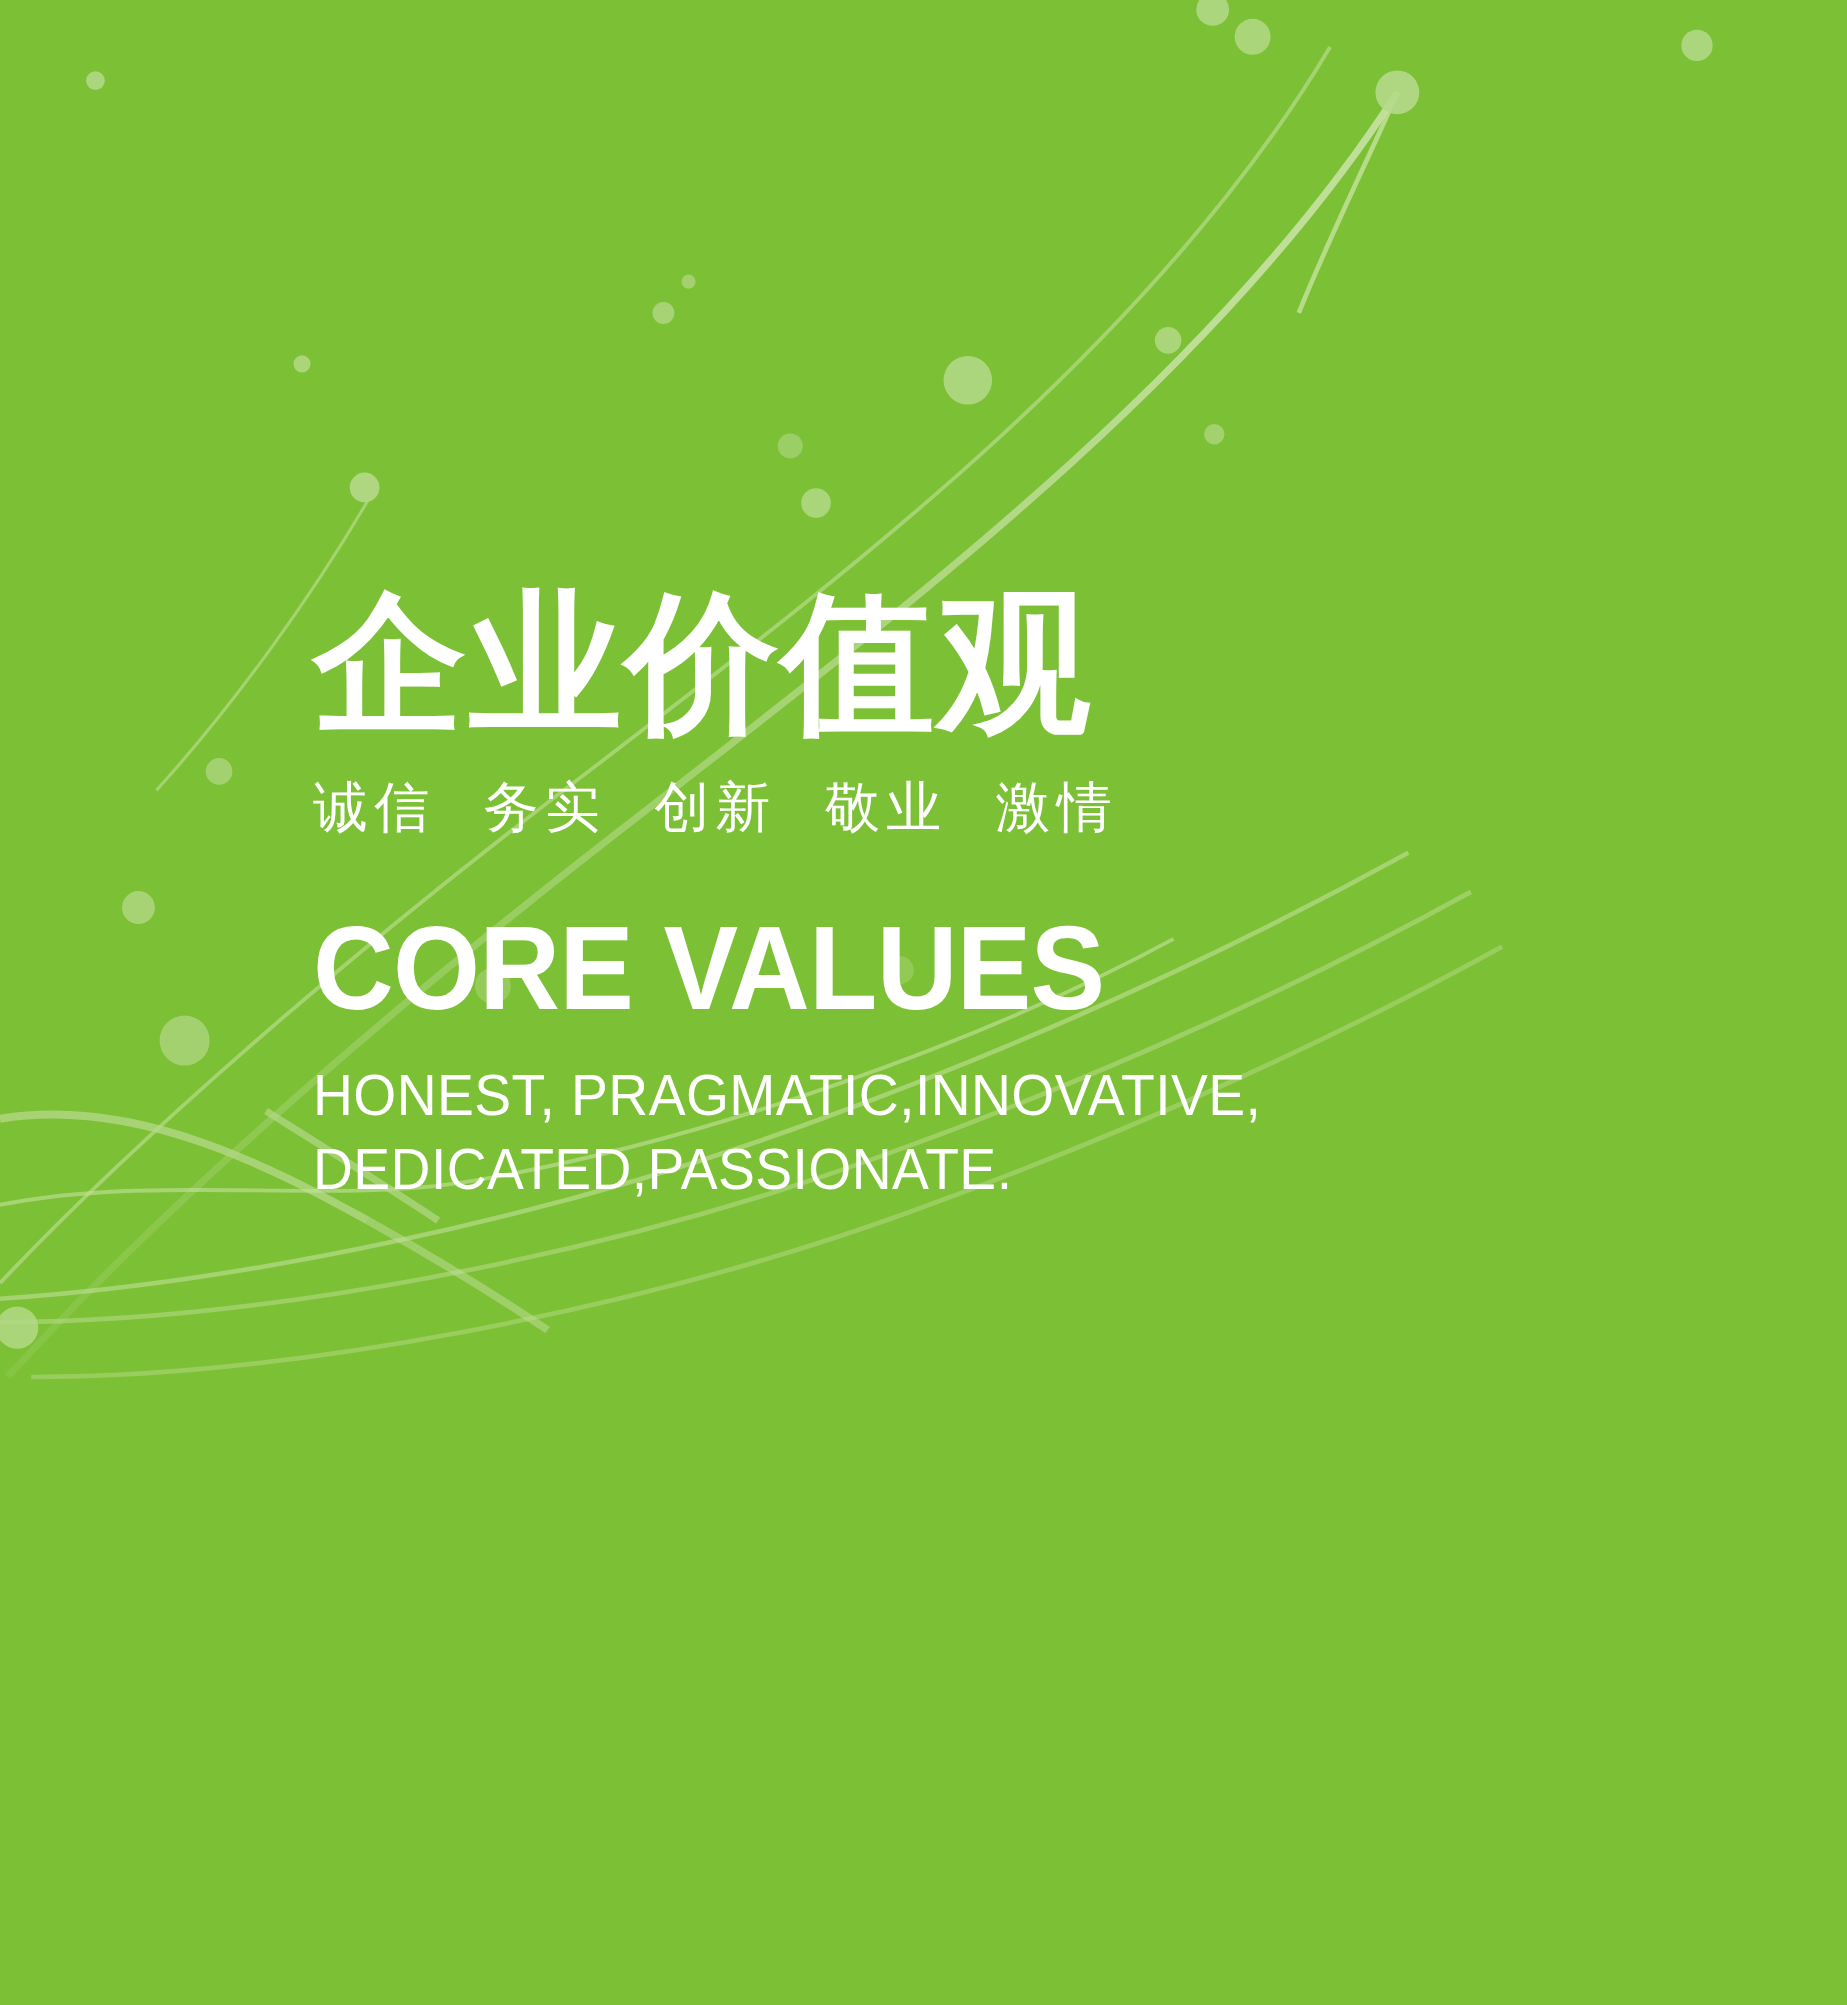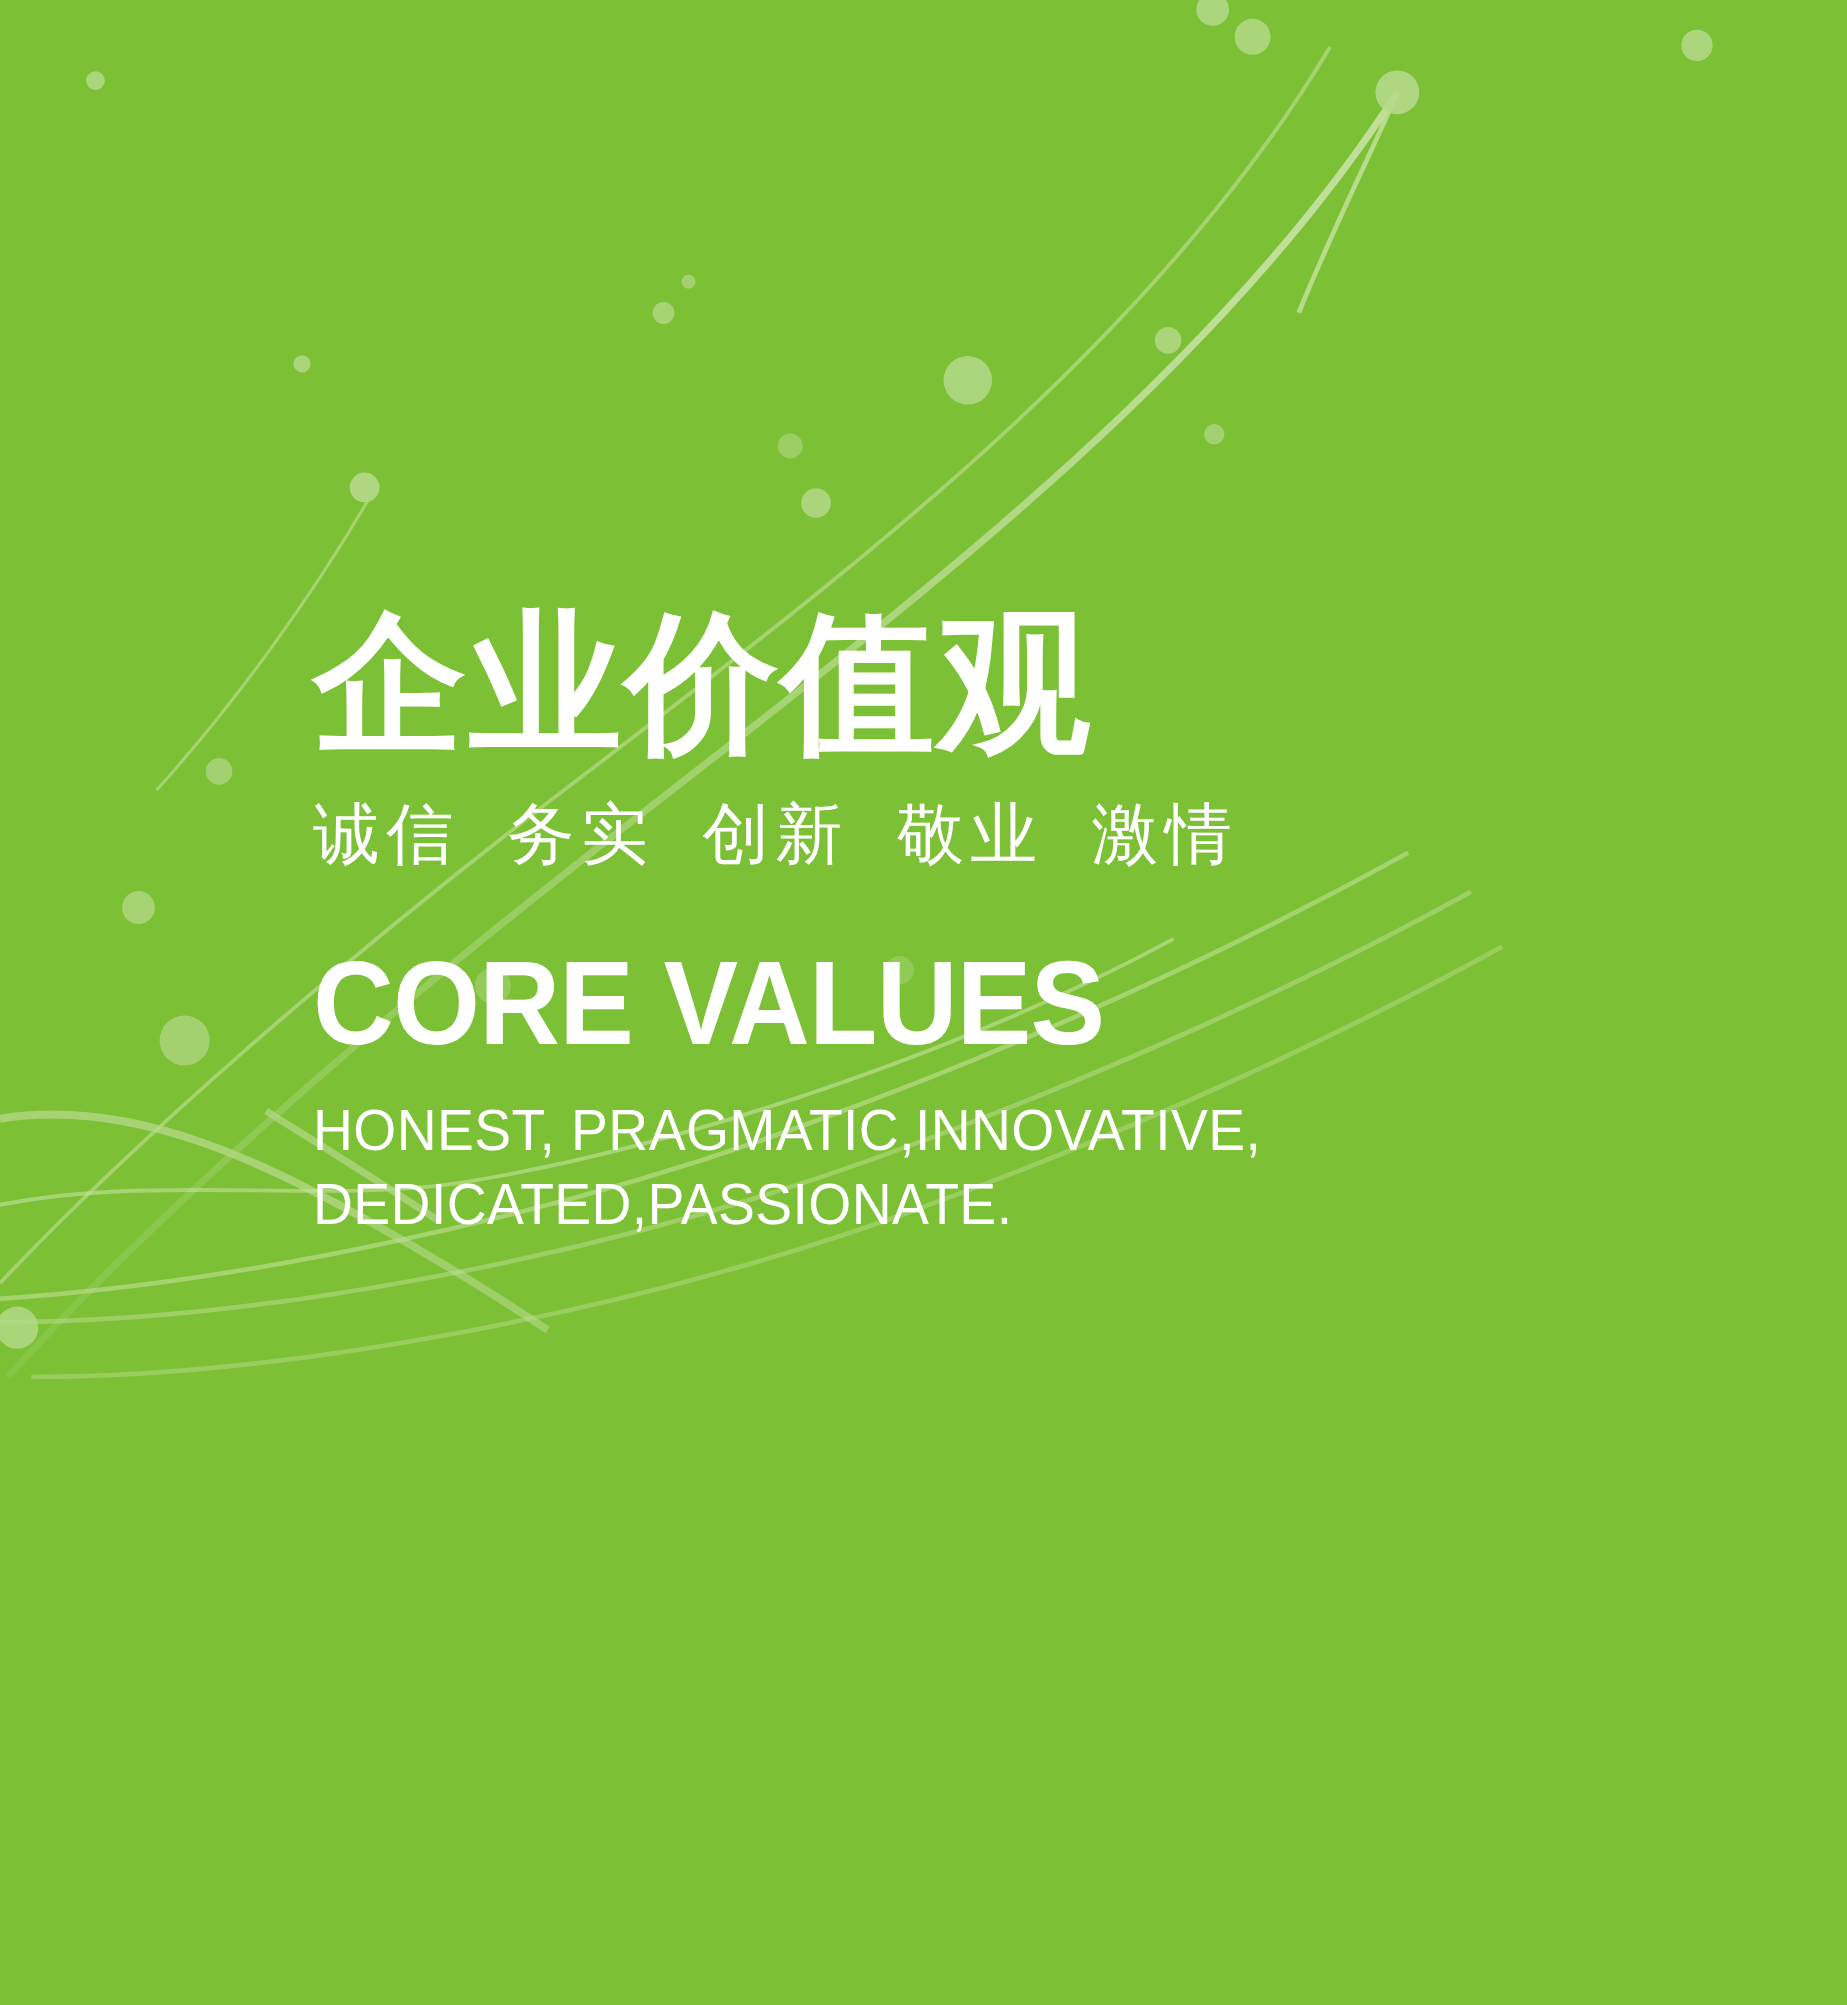--- a/index.html
+++ b/index.html
@@ -18,36 +18,36 @@
   #bg-decor {
     position: absolute;
     inset: 0;
     width: 100%;
     height: 100%;
     pointer-events: none;
   }
   #content {
     position: absolute;
     left: 313px;
-    top: 602px;
+    top: 582px;
     width: 1408px;
   }
   .heading-cn {
     color: #ffffff;
     font-size: 153px;
     font-weight: 700;
     line-height: 1.06;
     letter-spacing: 3.1px;
     margin: 0;
     white-space: nowrap;
     font-family: "DejaVu Sans", "Liberation Sans", sans-serif;
   }
   .subheading-cn {
     color: #ffffff;
-    font-size: 67px;
+    font-size: 55px;
     font-weight: 400;
     line-height: 1.22;
     margin: 0;
     margin-top: 30px;
     white-space: nowrap;
     font-family: "DejaVu Sans", "Liberation Sans", sans-serif;
   }
   .subheading-cn .word {
     display: inline-block;
     letter-spacing: 6.3px;

